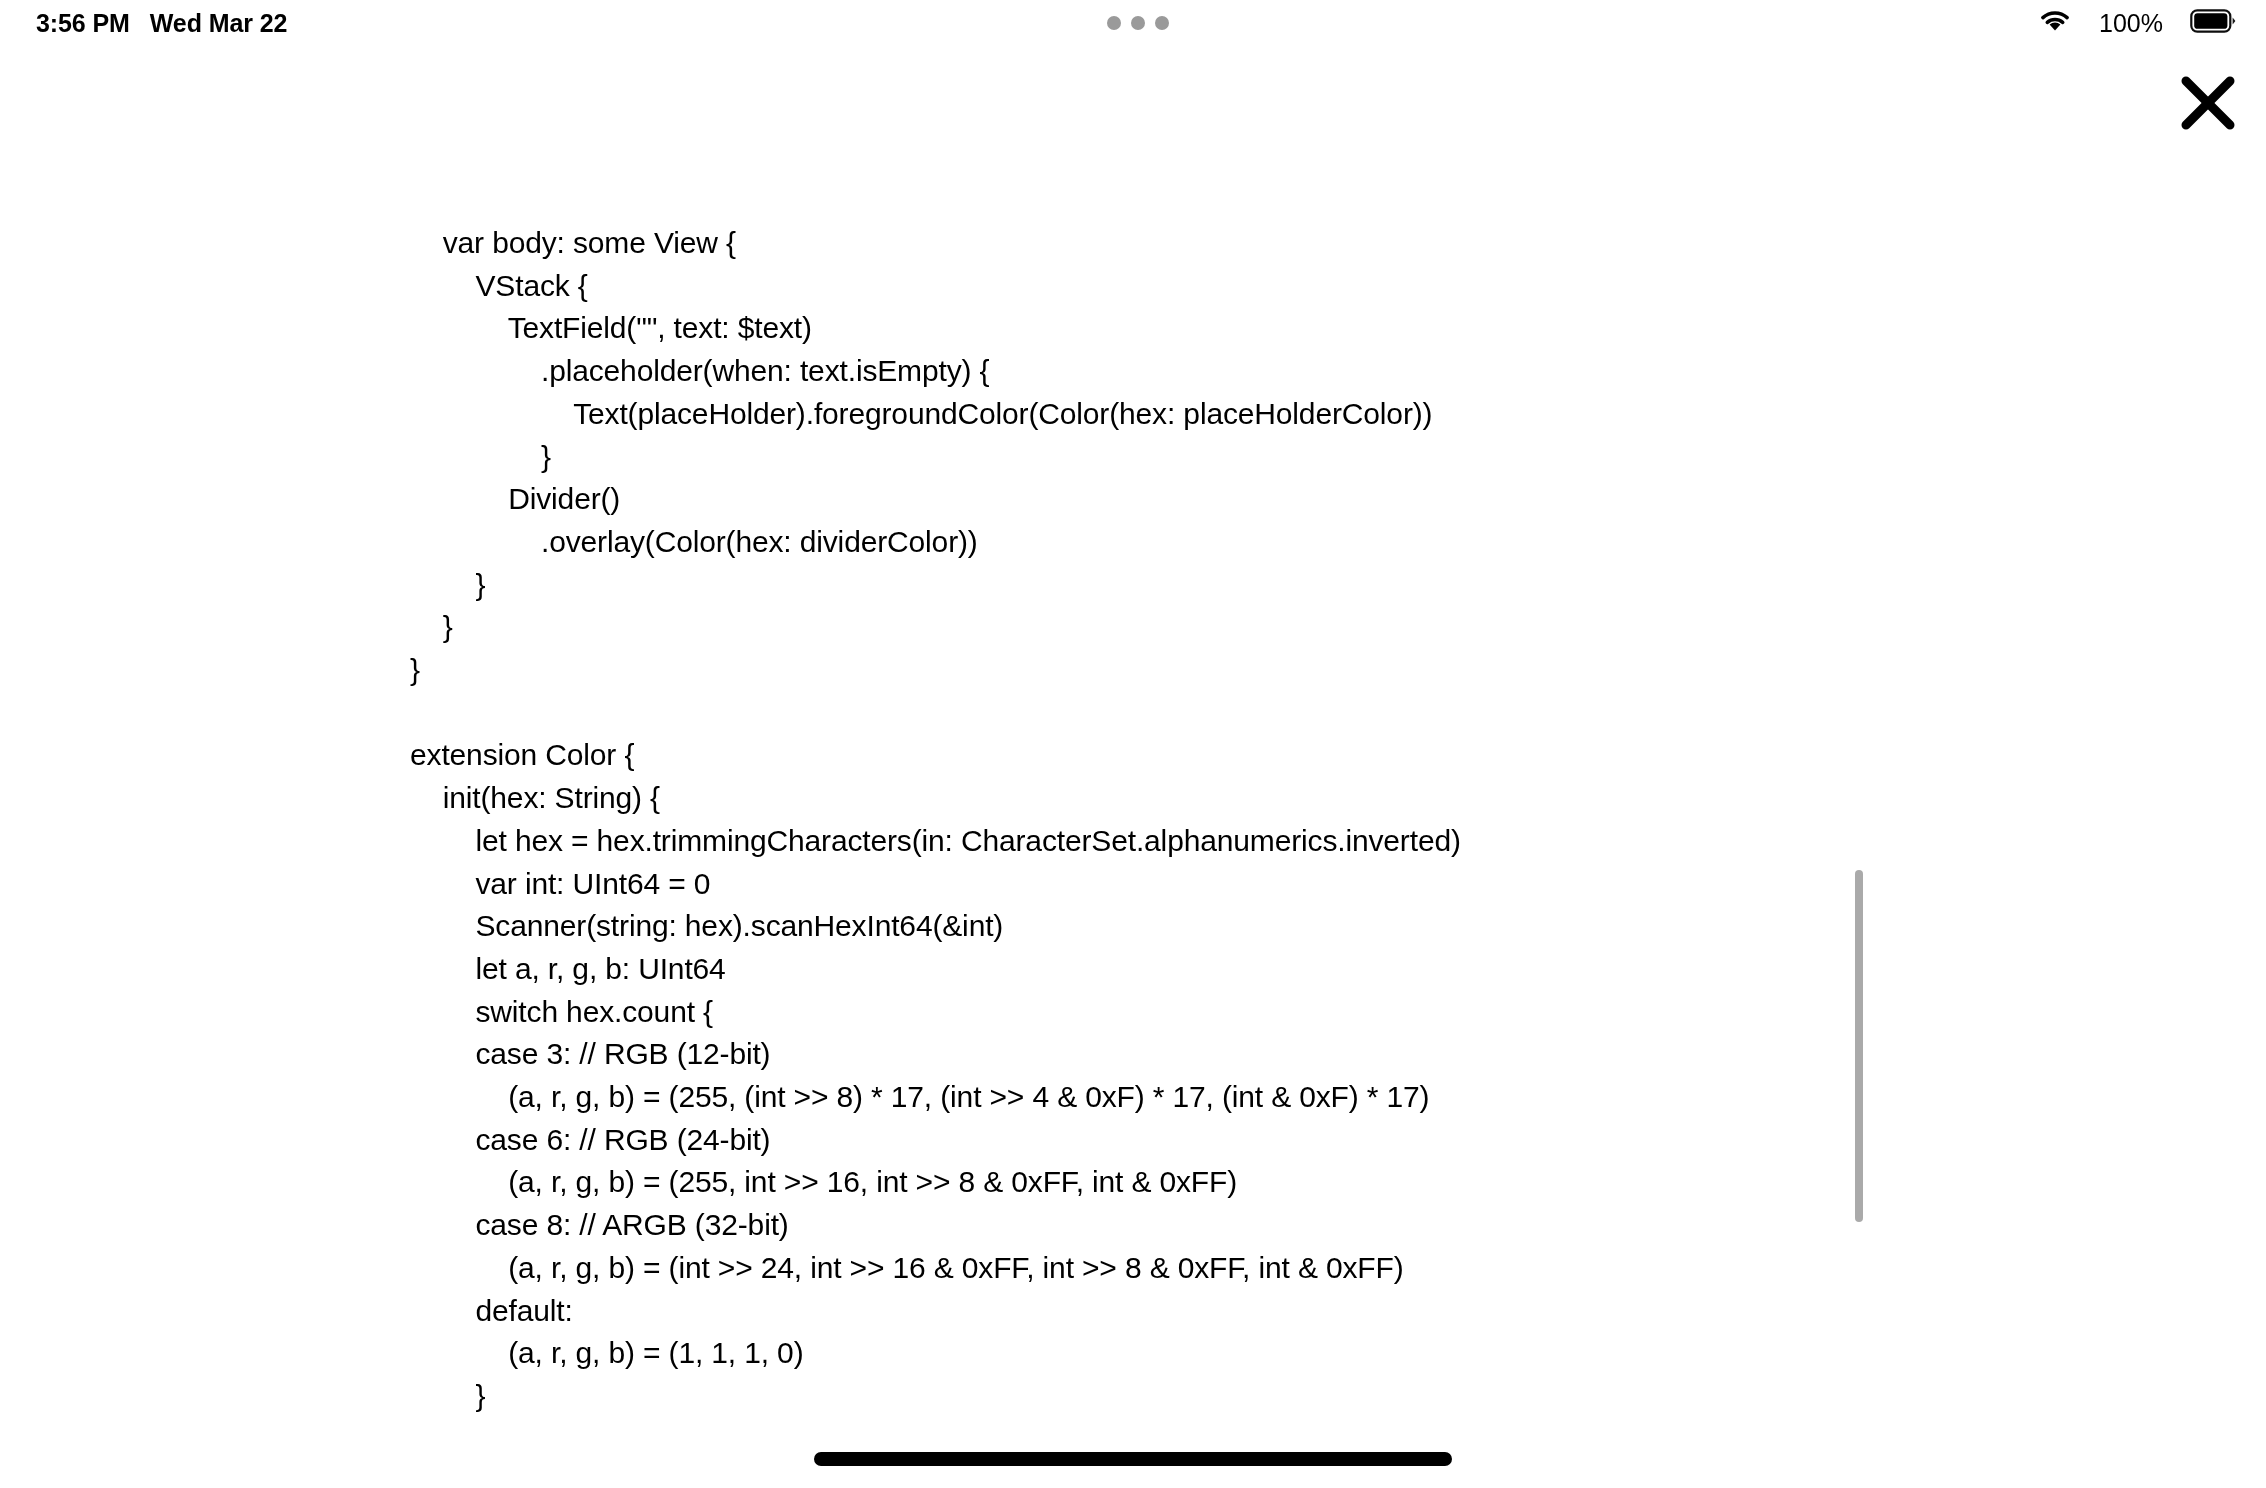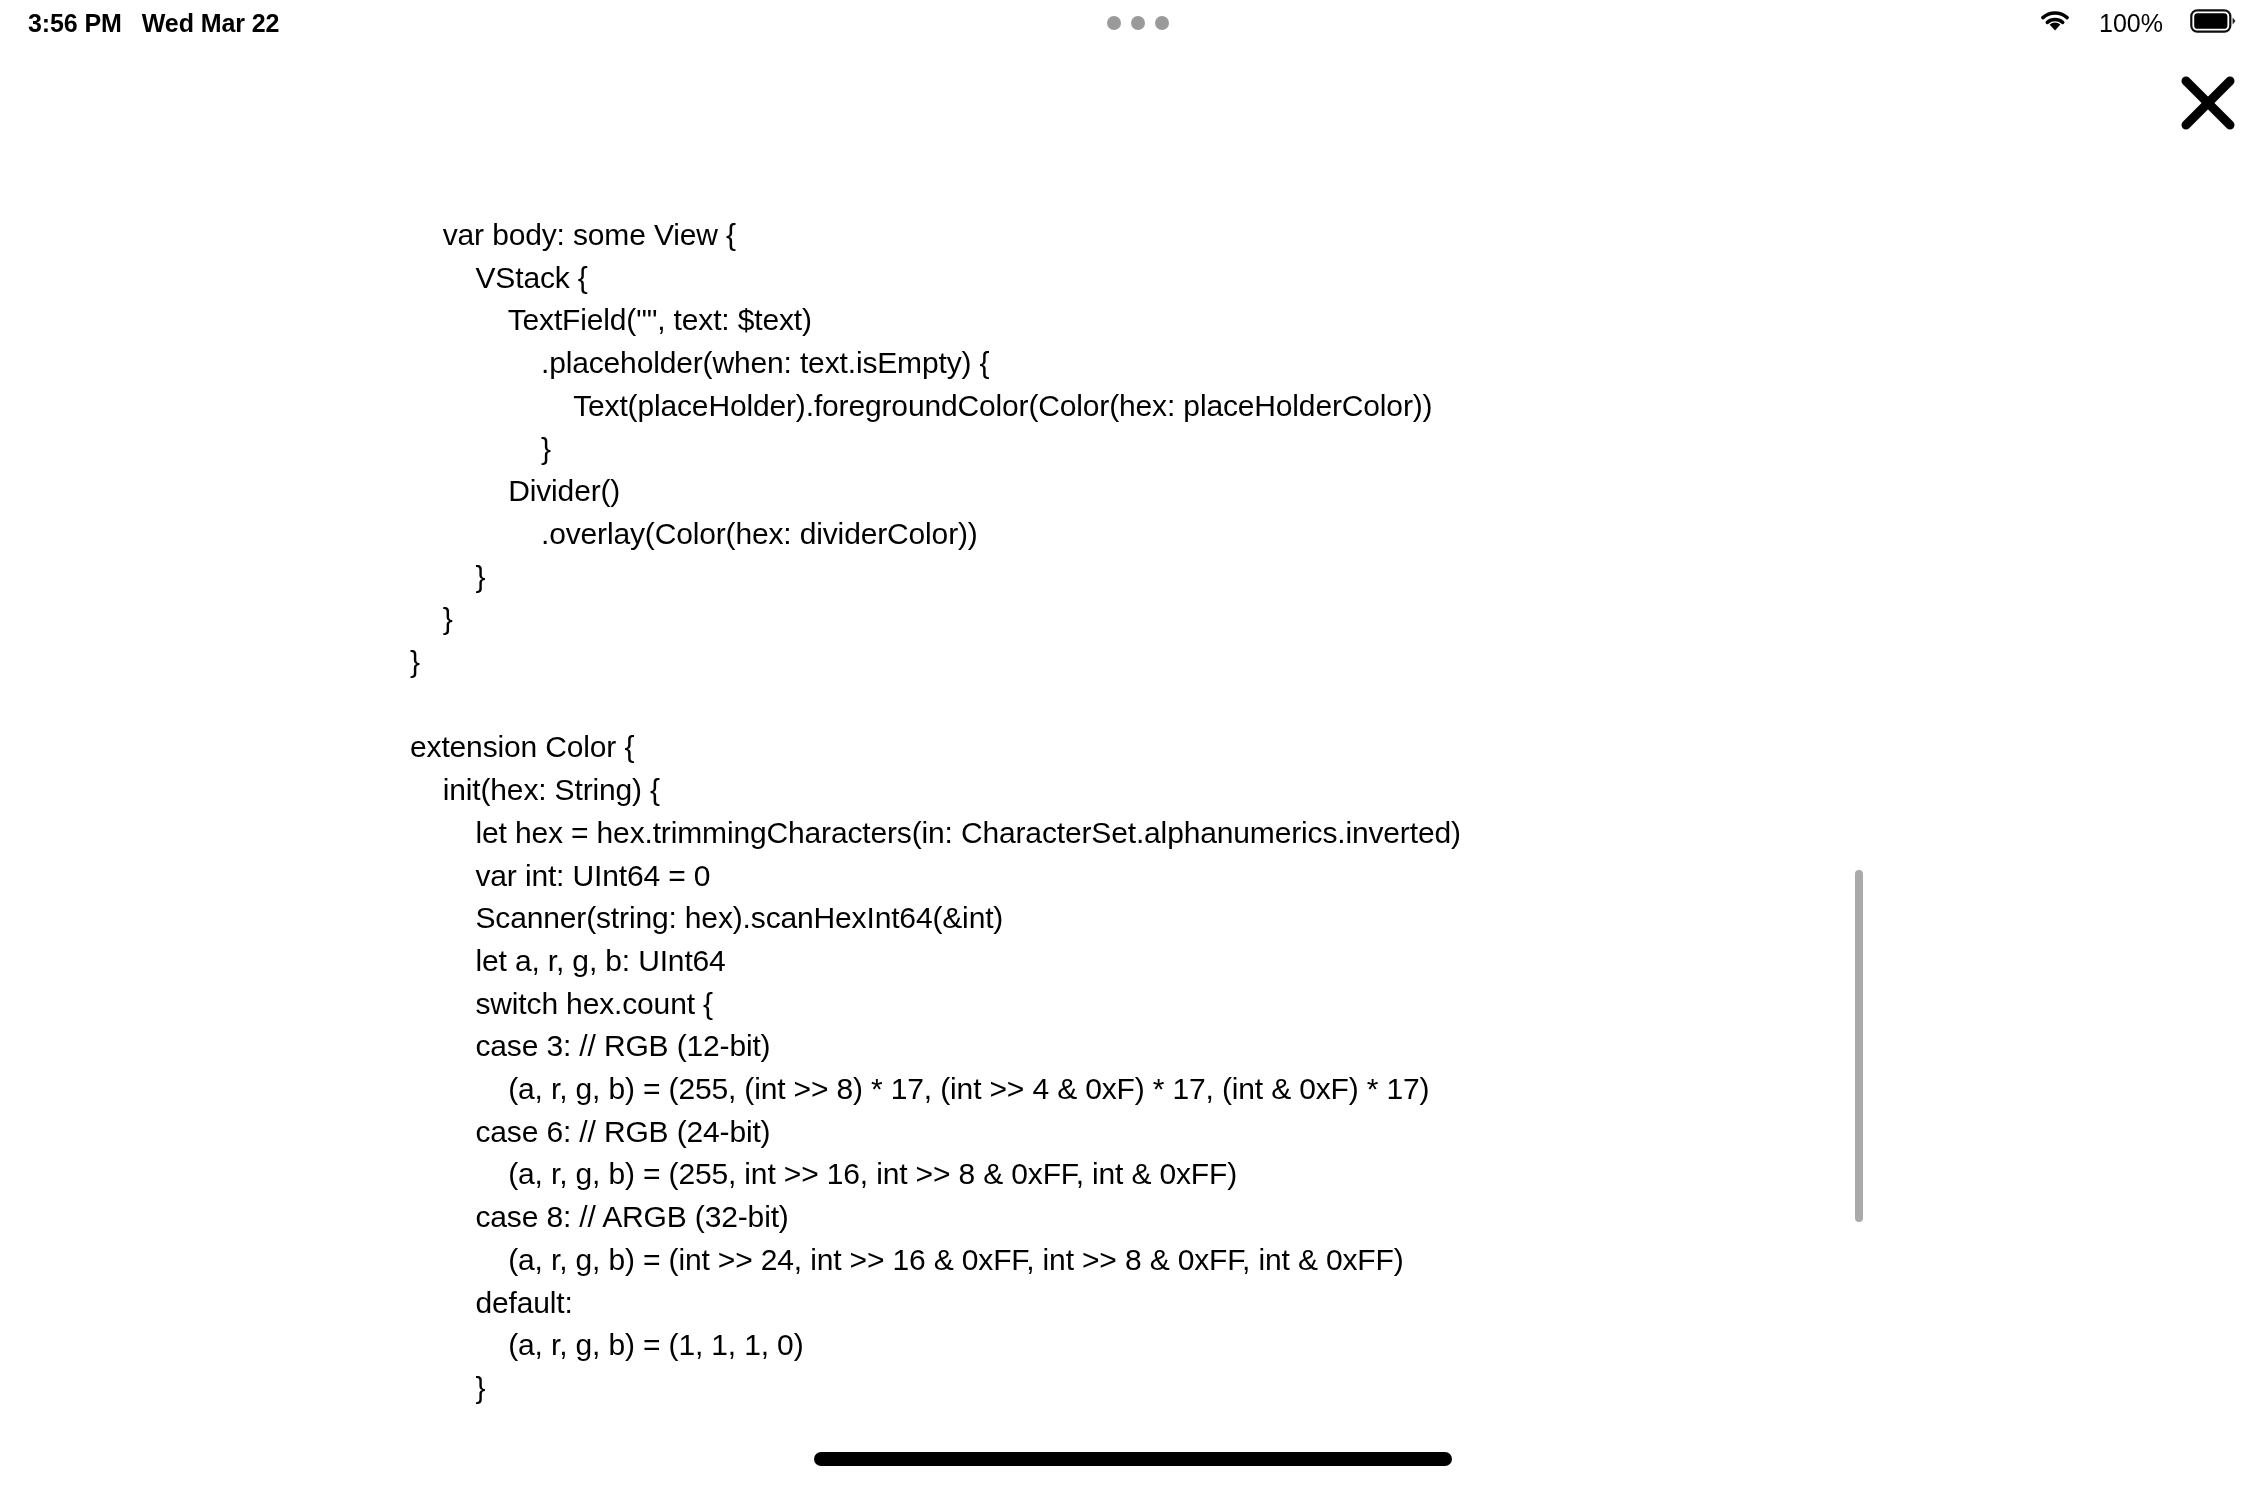--- a/index.html
+++ b/index.html
@@ -19,21 +19,21 @@
   
   .status-bar {
     position: absolute;
     top: 0; left: 0;
     width: 2266px;
     height: 46px;
     display: flex;
     align-items: center;
     justify-content: space-between;
     box-sizing: border-box;
-    padding: 0 30px 0 28px;
+    padding: 0 30px 0 36px;
   }
   .status-left {
     display: flex;
     align-items: center;
     gap: 20px;
   }
   .status-time, .status-date {
     font-size: 25px;
     font-weight: 600;
     color: #000;
@@ -94,21 +94,21 @@
   .code-view {
     position: absolute;
     top: 214px;
     left: 0;
     width: 2266px;
     height: 1210px;
     overflow: hidden;
   }
   .code-block {
     position: absolute;
-    top: 0;
+    top: 8px;
     left: 410px;
     white-space: pre;
   }
   .code-line {
     font-family: "Liberation Sans", sans-serif;
     font-size: 30px;
     line-height: 42.7px;
     color: #000000;
     white-space: pre;
     letter-spacing: -0.15px;

